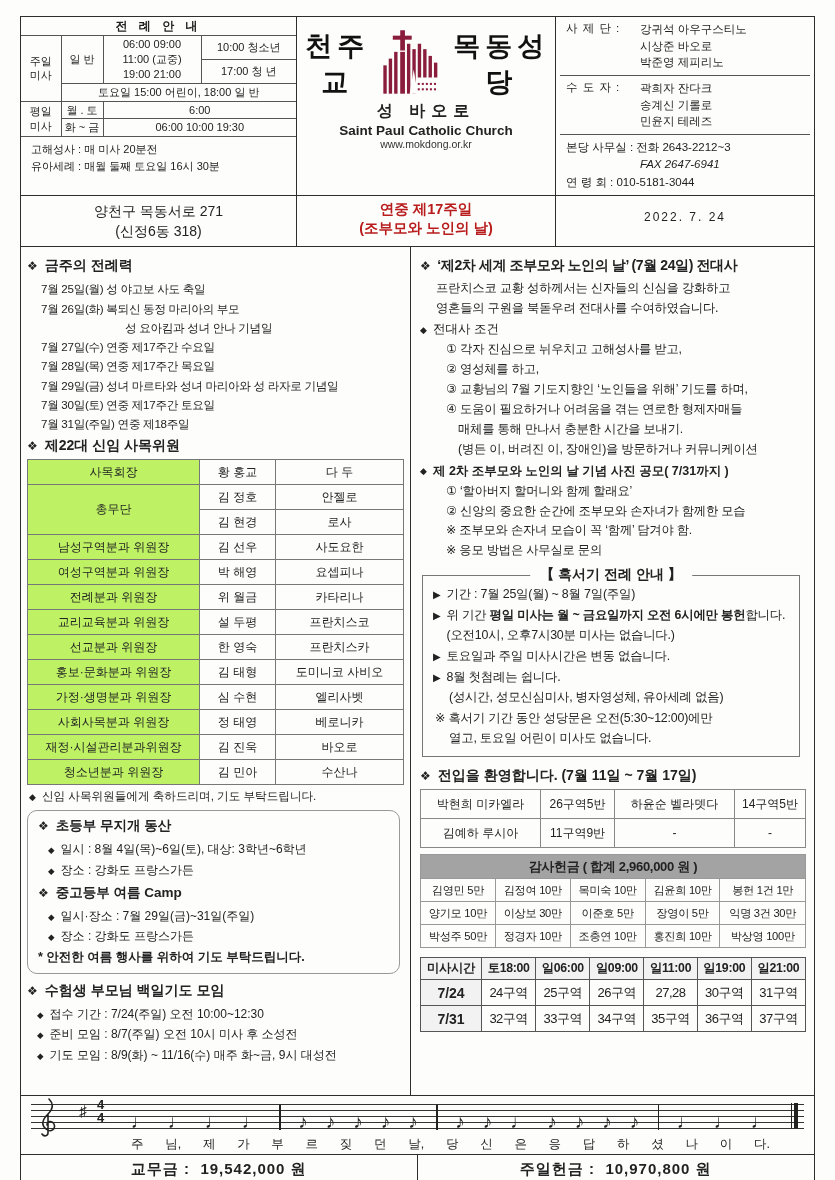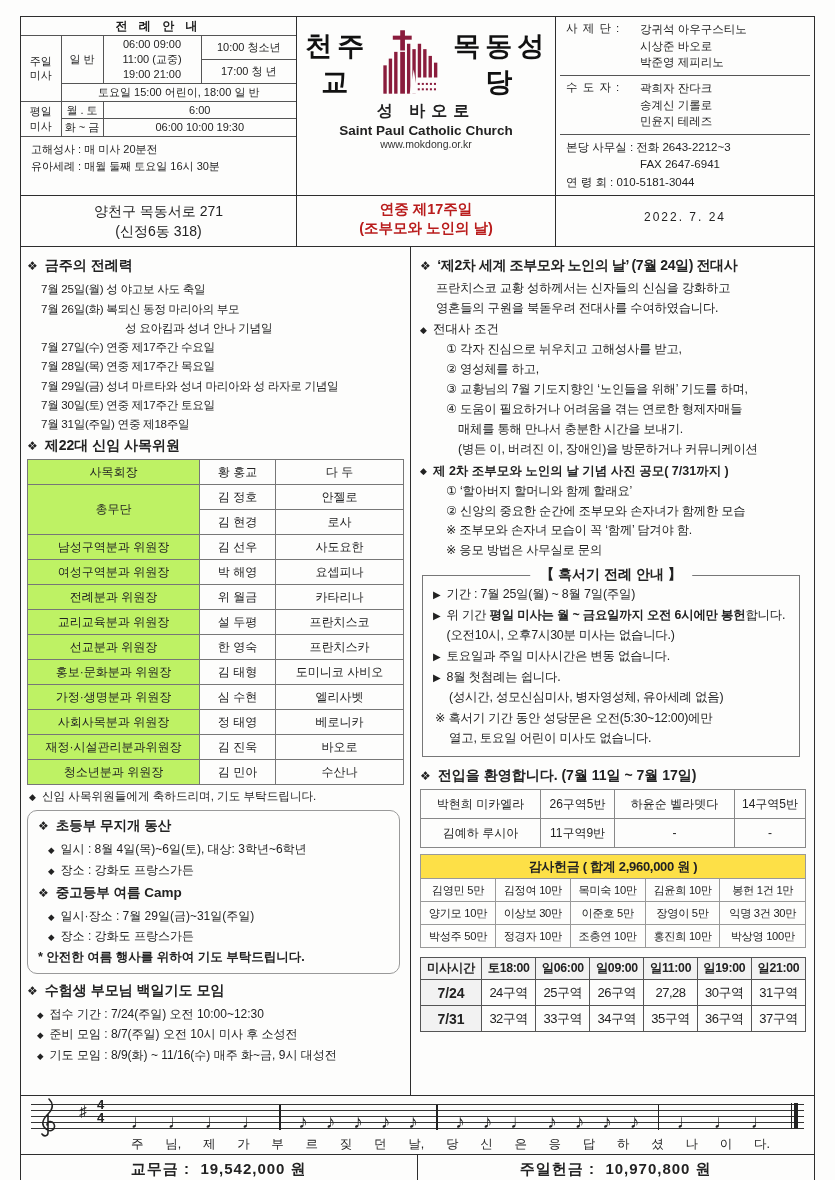--- a/index.html
+++ b/index.html
@@ -27,21 +27,21 @@
   .logo-sub { font-size:16px; font-weight:bold; letter-spacing:6px; margin-top:-6px; }
   .logo-eng { font-size:13.5px; font-weight:bold; margin-top:1px; }
   .logo-web { font-size:10.5px; color:#333; }
 
   .clg { font-size:11.5px; padding:0 4px; }
   .clg-sec { padding:4px 4px 4px 6px; border-bottom:1px solid #555; display:flex; }
   .clg-sec.nb { border-bottom:none; }
   .clg-label { width:74px; flex:none; letter-spacing:1px; }
   .clg-vals div { line-height:1.45; }
   .clg-line { line-height:1.5; }
-  .fax-ind { padding-left:74px; }
+  .fax-ind { padding-left:74px;font-style:italic; }
 
   .addr { text-align:center; font-size:14px; line-height:1.45; padding:5px 0; }
   .week { text-align:center; font-weight:bold; font-size:14.5px; line-height:1.35; padding:4px 0; }
   .hdate { text-align:center; font-size:12px; padding-top:14px; letter-spacing:2px; }
 
   
   .main { display:flex; border-left:1.6px solid #2e2e2e; border-right:1.6px solid #2e2e2e; min-height:848px; }
   .colL { width:390px; flex:none; border-right:1.4px solid #2e2e2e; padding:6px 6px 4px 6px; }
   .colR { flex:1; padding:6px 8px 4px 9px; }
 
@@ -76,21 +76,21 @@
   .heat-title { position:absolute; top:-10px; left:50%; transform:translateX(-50%); background:#fdfdfc; padding:0 10px; font-weight:bold; font-size:14px; white-space:nowrap; }
   .hi { display:flex; gap:6px; font-size:12.4px; line-height:1.66; letter-spacing:-0.2px; }
   .hi .ar { font-size:10px; padding-top:3px; }
   .hi-ind { padding-left:16px; font-size:12.4px; line-height:1.66; letter-spacing:-0.2px; }
 
   table.newc { width:100%; border-collapse:collapse; font-size:12px; margin:3px 0 6px; }
   table.newc td { border:1px solid #888; text-align:center; height:29px; padding:1px 2px; }
   table.newc td.zone { border-left:1px dotted #888; }
 
   table.thx { width:100%; border-collapse:collapse; margin-top:6px; }
-  table.thx td.tt { background:#fde047; font-weight:bold; font-size:13px; text-align:center; border:1px solid #999; height:24px; }
+  table.thx td.tt { background:#a3a3a3; font-weight:bold; font-size:13px; text-align:center; border:1px solid #999; height:24px; }
   table.thx td { border:1px solid #999; font-size:11.2px; text-align:center; height:23px; padding:1px; letter-spacing:-0.3px; }
 
   table.rost { width:100%; border-collapse:collapse; margin-top:9px; }
   table.rost td { border:1px solid #555; text-align:center; padding:2px; }
   table.rost tr.hd td { font-weight:bold; font-size:12.3px; background:#f2f2f2; height:22px; letter-spacing:-0.3px; }
   table.rost td.lbl { font-weight:bold; font-size:14px; background:#f2f2f2; }
   table.rost td.zn { font-size:13px; height:26px; letter-spacing:-0.5px; }
 
   
   .music { border:1.6px solid #2e2e2e; padding:3px 10px 2px; height:60px; }

